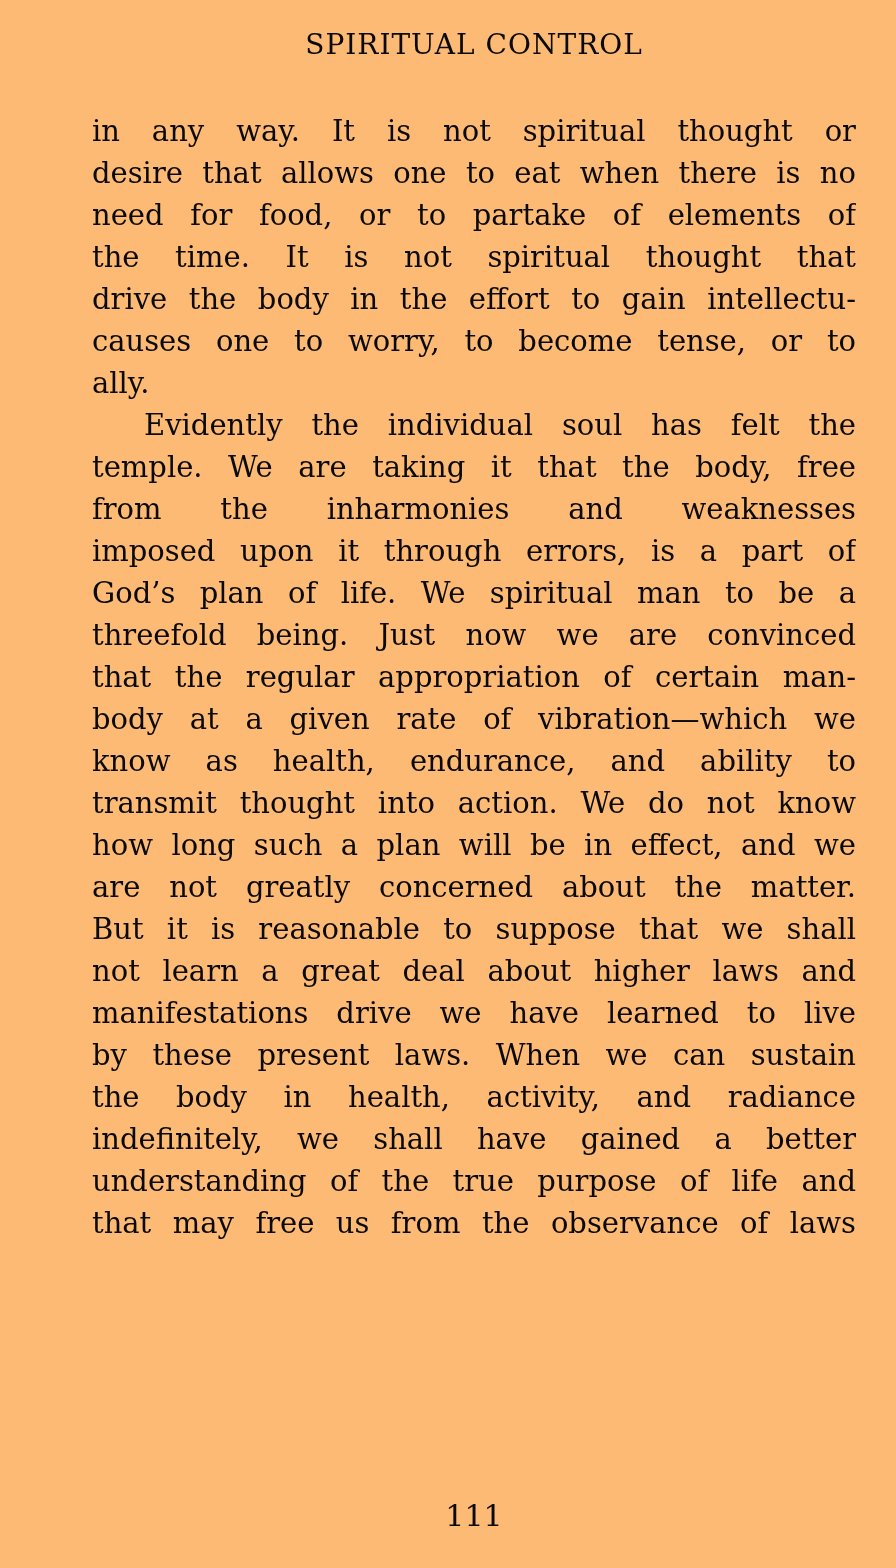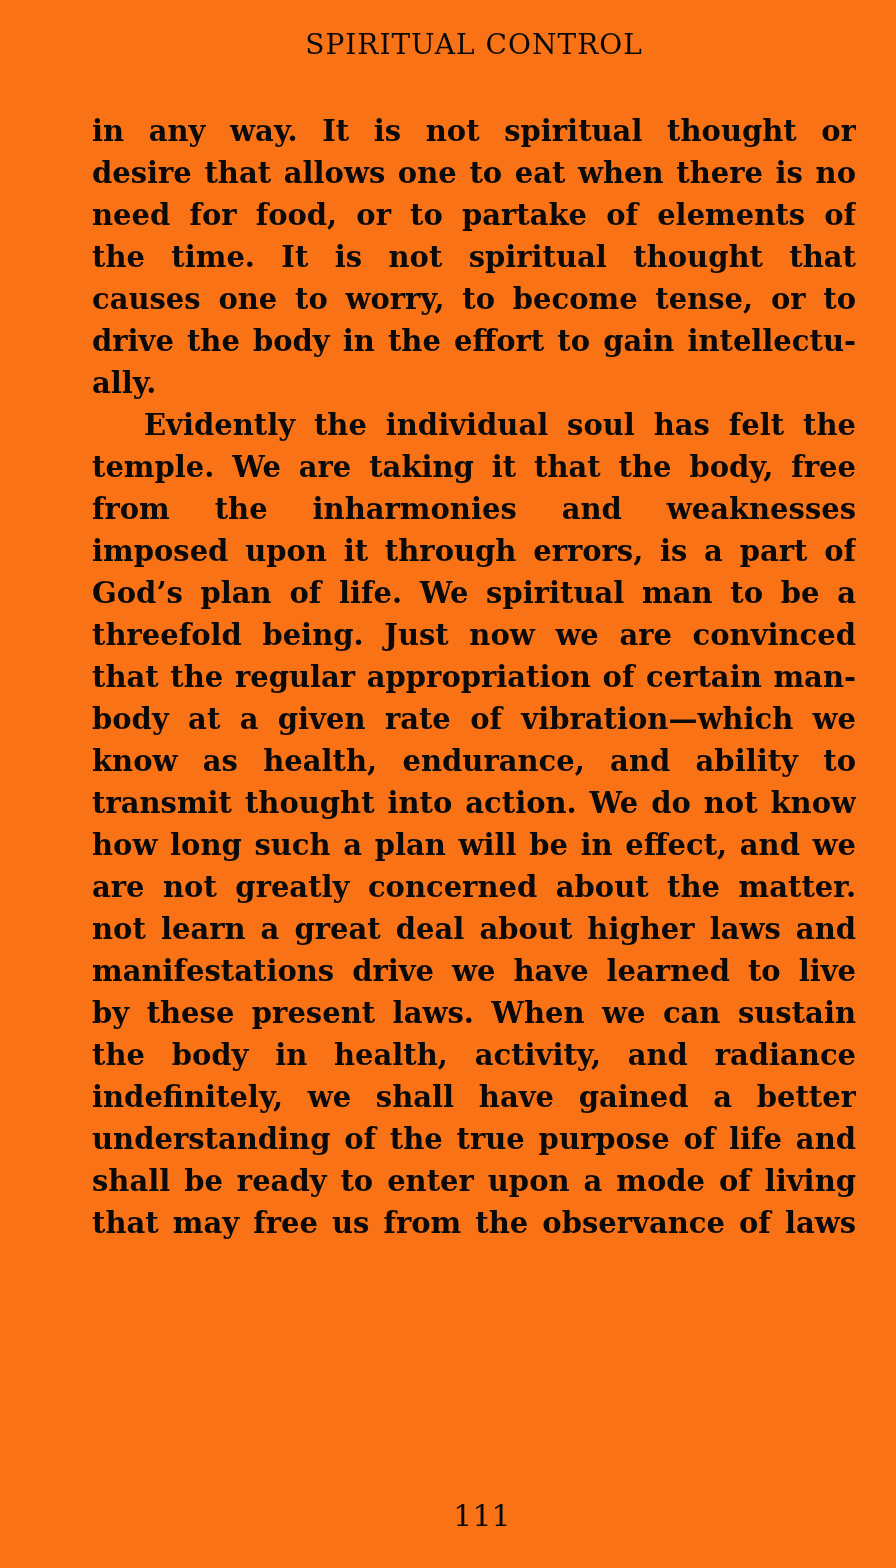--- a/index.html
+++ b/index.html
@@ -13,101 +13,101 @@
     position: relative;
     font-family: "DejaVu Serif", "Liberation Serif", serif;
     color: #0a0a0a;
     overflow: hidden;
   }
   .scan-page {
     position: absolute;
     left: 0; top: 0;
     width: 896px;
     height: 1568px;
-    background: #f97316;
+    background: #fdba74;
   }
   .running-head {
     position: absolute;
     left: 92px;
     top: 28px;
     width: 764px;
     text-align: center;
     font-size: 28px;
     font-weight: 500;
     letter-spacing: 1px;
     color: #0a0a0a;
     white-space: nowrap;
   }
   .body-text {
     position: absolute;
     left: 92px;
     top: 110px;
     width: 764px;
     font-size: 29px;
     line-height: 42px;
-    font-weight: 700;
+    font-weight: 400;
     color: #0a0a0a;
   }
   .line {
     text-align: justify;
     text-align-last: justify;
     -moz-text-align-last: justify;
     height: 42px;
     overflow: hidden;
   }
   .line.last {
     text-align-last: left;
     -moz-text-align-last: left;
   }
   .line.indent {
     text-indent: 52px;
   }
   .folio {
     position: absolute;
-    left: 100px;
+    left: 92px;
     top: 1498px;
     width: 764px;
     text-align: center;
     font-size: 30px;
     font-weight: 500;
     color: #0a0a0a;
   }
 </style>
 </head>
 <body>
 
 <div class="scan-page">
 
   <div class="running-head">SPIRITUAL CONTROL</div>
 
   <div class="body-text">
       <div class="line">in any way. It is not spiritual thought or</div>
       <div class="line">desire that allows one to eat when there is no</div>
       <div class="line">need for food, or to partake of elements of</div>
       <div class="line">the time. It is not spiritual thought that</div>
+      <div class="line">drive the body in the effort to gain intellectu-</div>
       <div class="line">causes one to worry, to become tense, or to</div>
-      <div class="line">drive the body in the effort to gain intellectu-</div>
       <div class="line last">ally.</div>
       <div class="line indent">Evidently the individual soul has felt the</div>
       <div class="line">temple. We are taking it that the body, free</div>
       <div class="line">from the inharmonies and weaknesses</div>
       <div class="line">imposed upon it through errors, is a part of</div>
       <div class="line">God’s plan of life. We spiritual man to be a</div>
       <div class="line">threefold being. Just now we are convinced</div>
       <div class="line">that the regular appropriation of certain man-</div>
       <div class="line">body at a given rate of vibration—which we</div>
       <div class="line">know as health, endurance, and ability to</div>
       <div class="line">transmit thought into action. We do not know</div>
       <div class="line">how long such a plan will be in effect, and we</div>
       <div class="line">are not greatly concerned about the matter.</div>
+      <div class="line">But it is reasonable to suppose that we shall</div>
       <div class="line">not learn a great deal about higher laws and</div>
       <div class="line">manifestations drive we have learned to live</div>
       <div class="line">by these present laws. When we can sustain</div>
       <div class="line">the body in health, activity, and radiance</div>
       <div class="line">indefinitely, we shall have gained a better</div>
       <div class="line">understanding of the true purpose of life and</div>
-      <div class="line">shall be ready to enter upon a mode of living</div>
       <div class="line">that may free us from the observance of laws</div>
     </div>
 
   <div class="folio">111</div>
 
 </div>
 
 </body></html>

